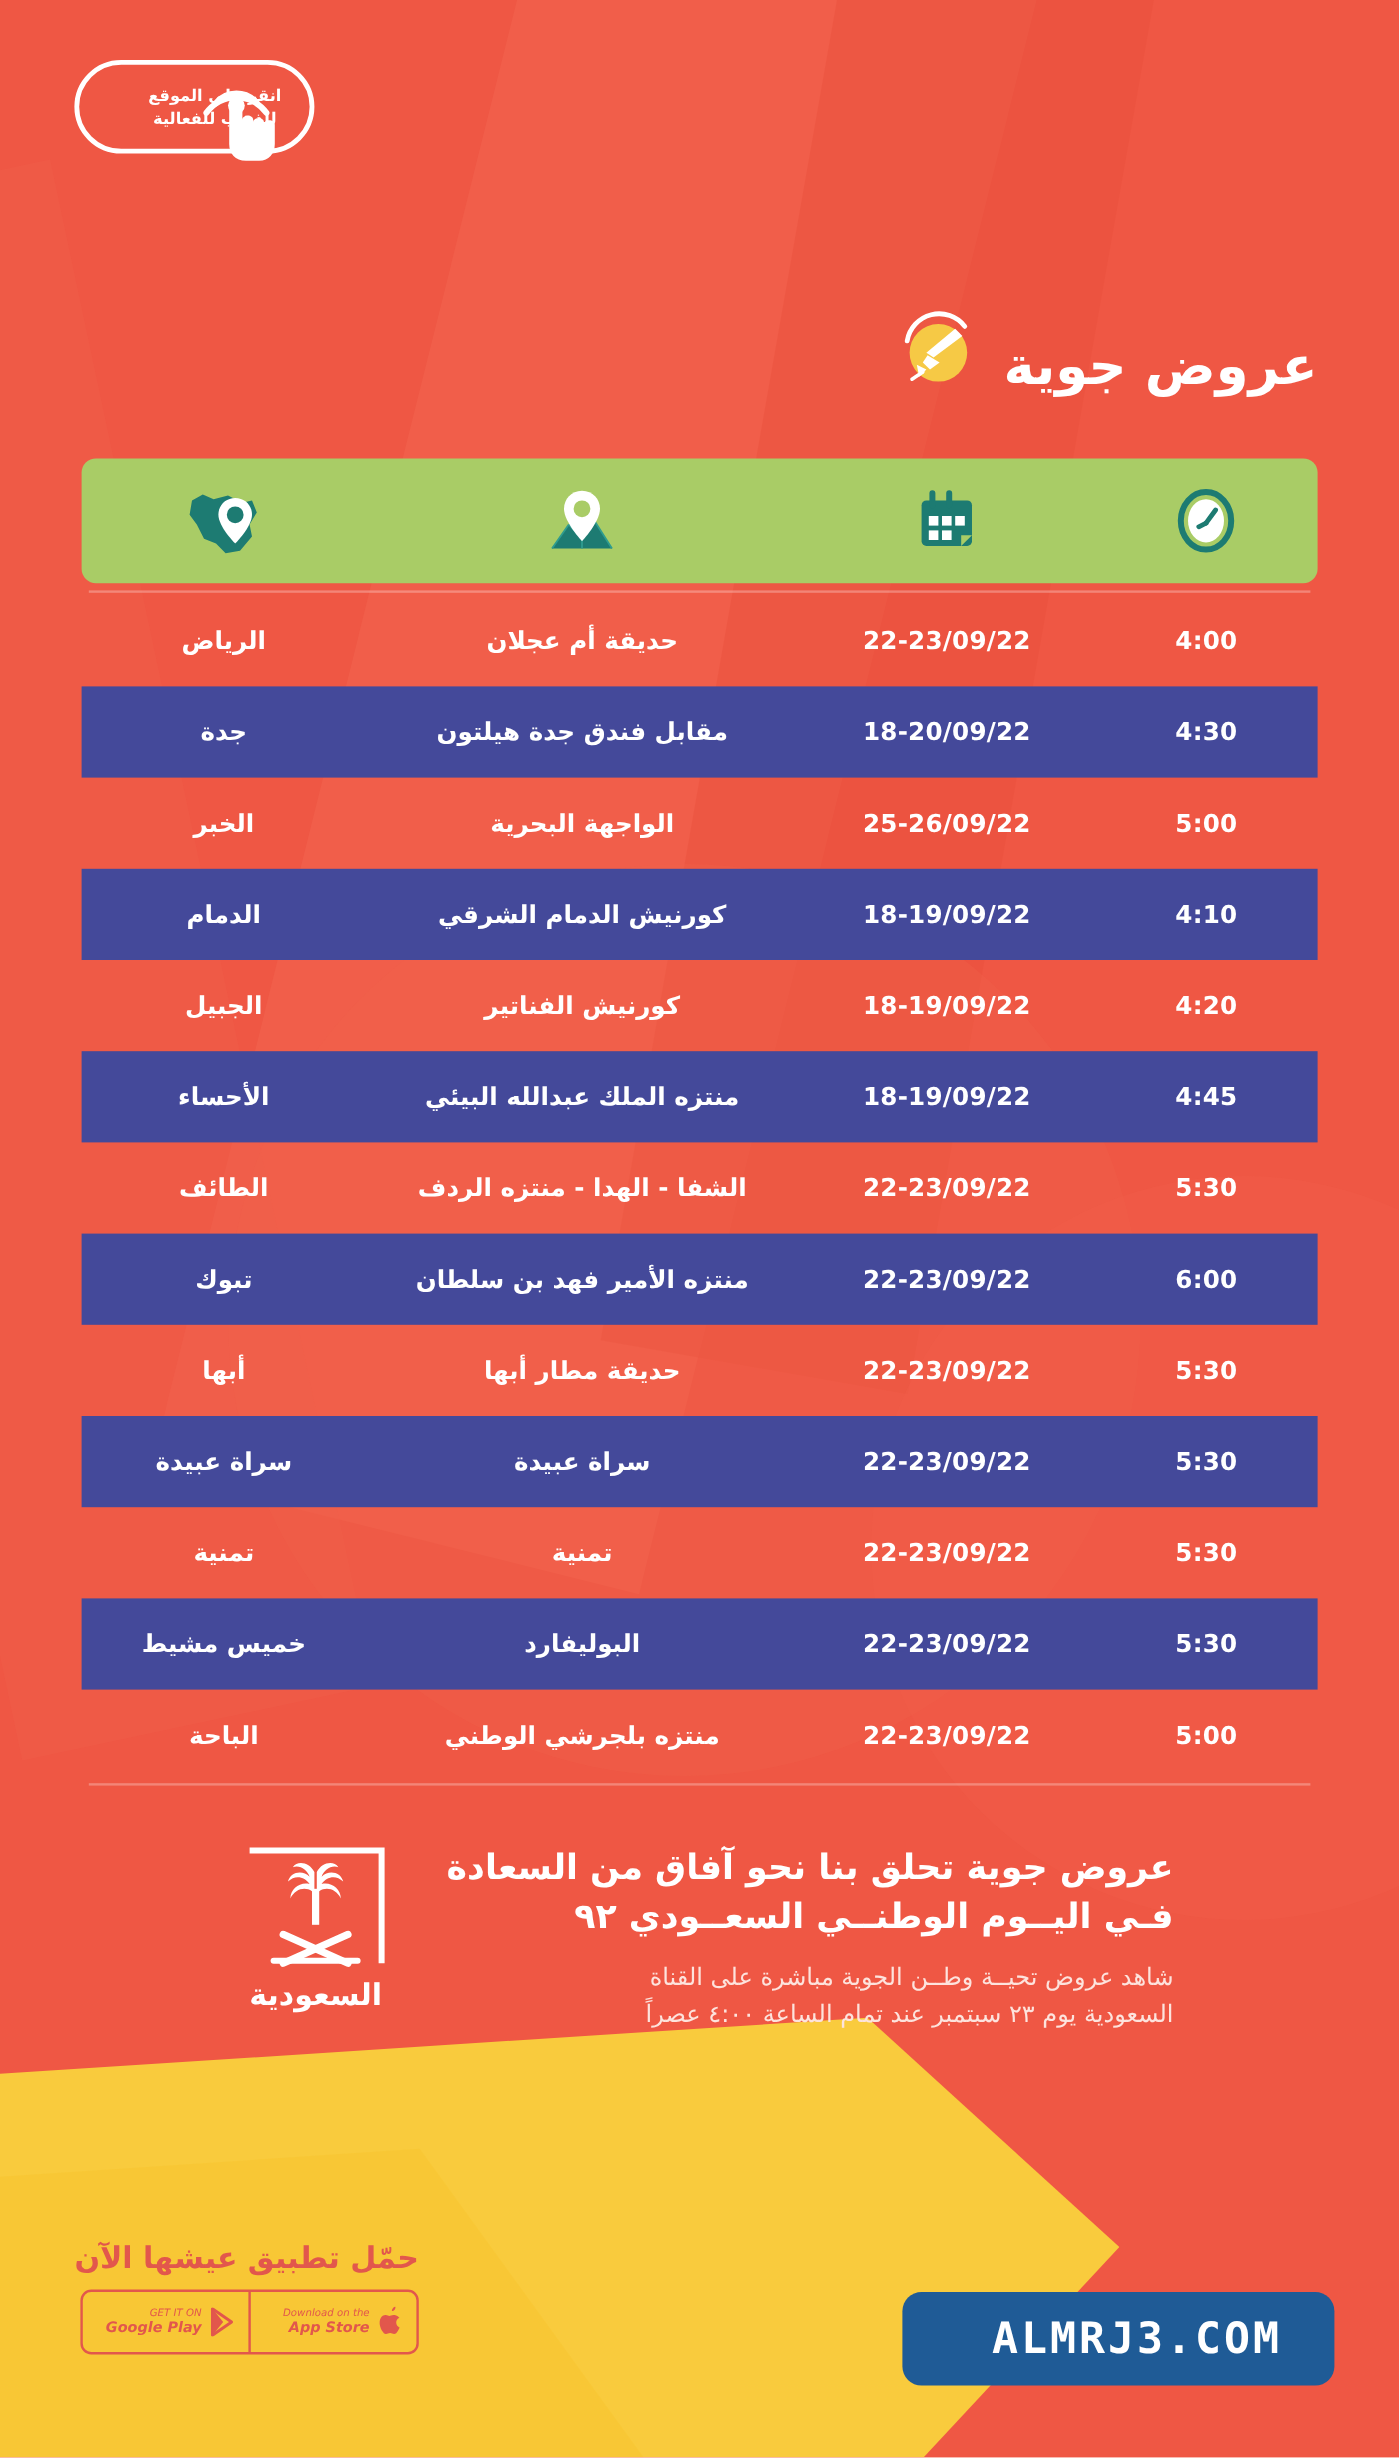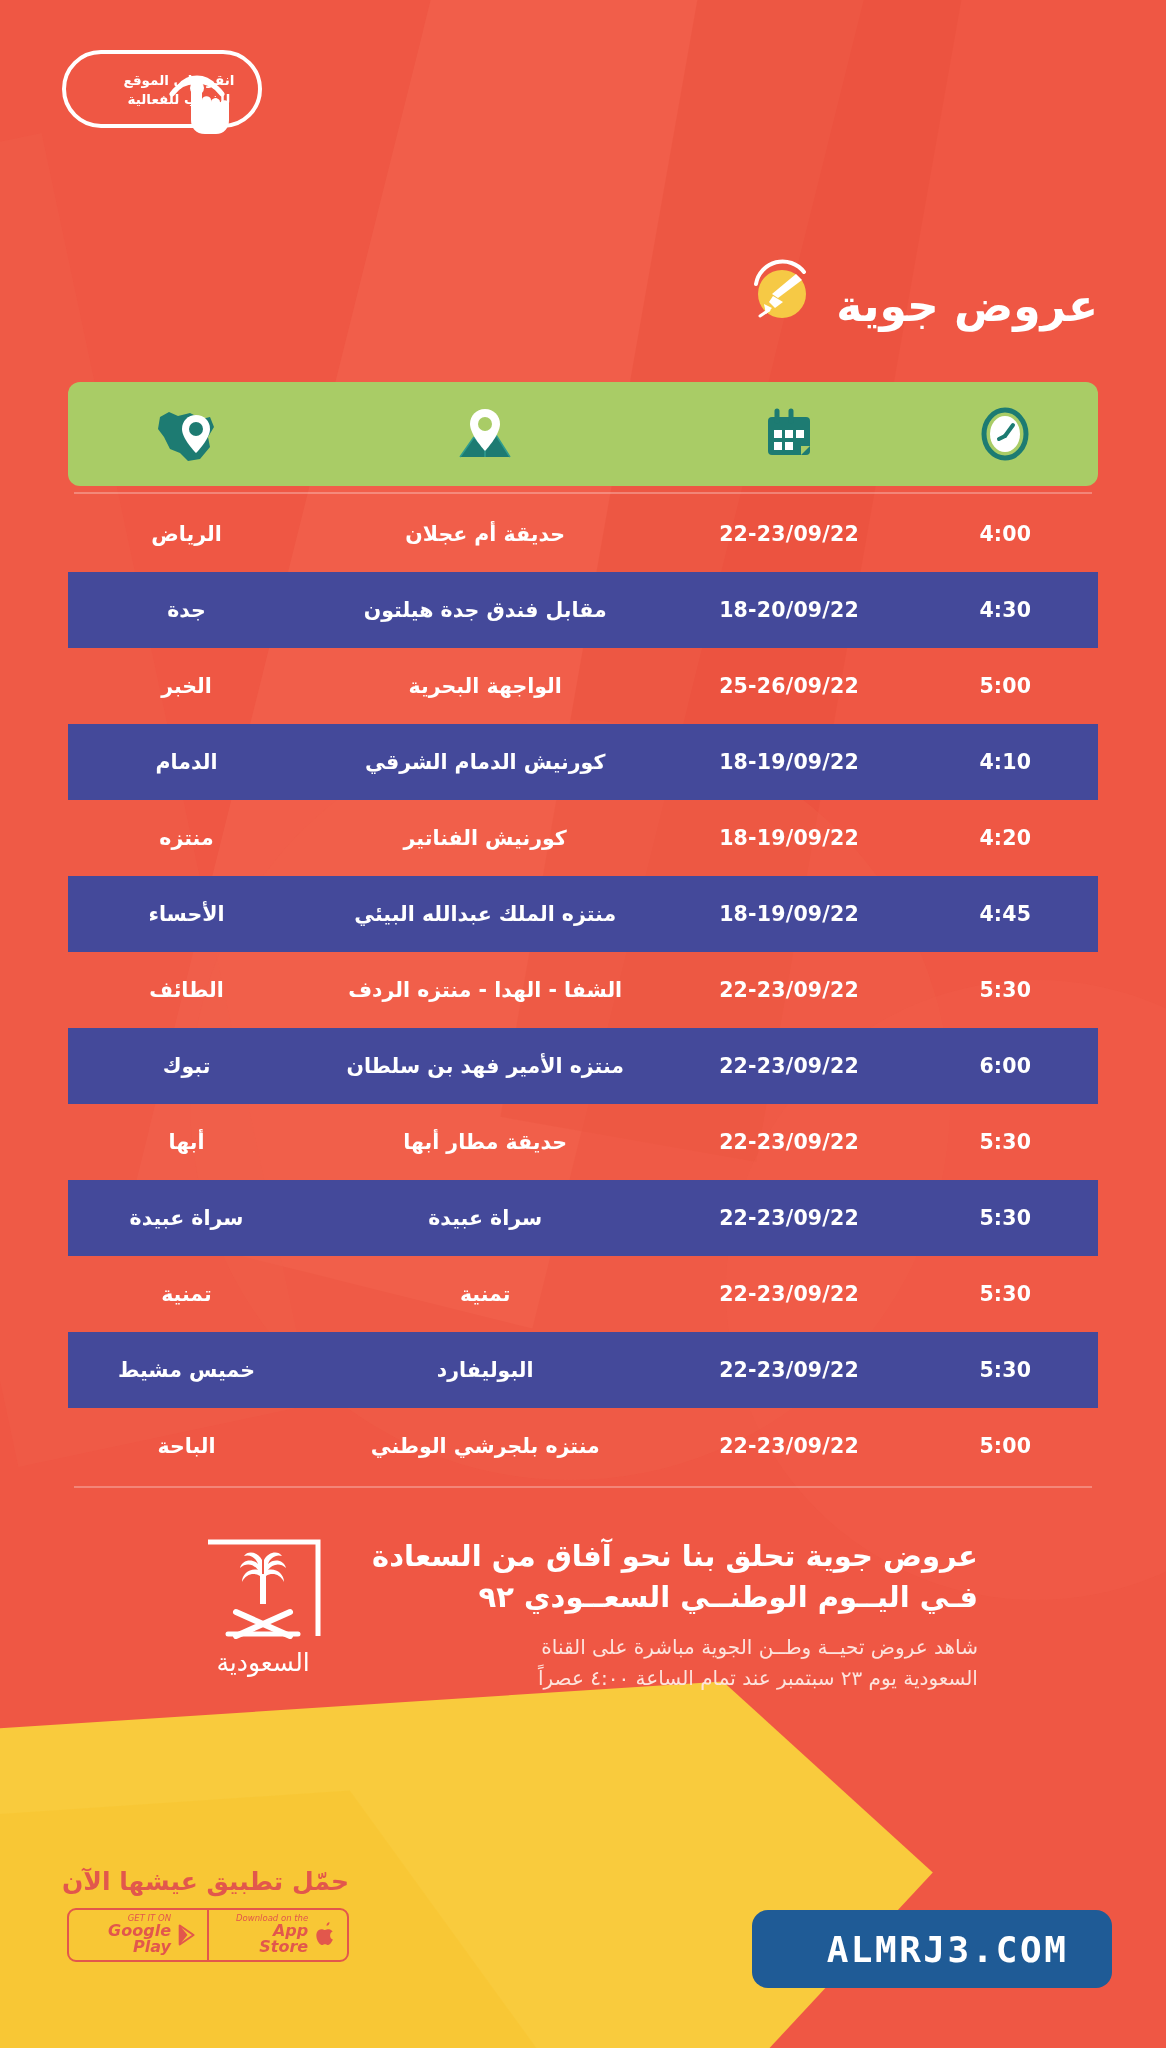--- a/index.html
+++ b/index.html
@@ -231,21 +231,21 @@
   .saudia-logo {
     width: 150px;
     flex: 0 0 150px;
     display: flex;
     flex-direction: column;
     align-items: center;
   }
   .saudia-logo .word {
     color: #ffffff;
     font-size: 25px;
-    font-weight: 400;
+    font-weight: 700;
     margin-top: -6px;
   }
 
   
   .app-promo {
     position: absolute;
     left: 62px; bottom: 86px;
     z-index: 8;
     text-align: right;
   }
@@ -268,21 +268,21 @@
   .store-half {
     flex: 1;
     display: flex;
     align-items: center;
     gap: 7px;
     padding: 0 10px;
   }
   .store-half + .store-half { border-right: 2px solid #e2574c; }
   .store-labels { display: flex; flex-direction: column; line-height: 1.05; font-style: italic; }
   .store-small { color: #e2574c; font-size: 8.5px; font-weight: 400; }
-  .store-big { color: #e2574c; font-size: 16px; font-weight: 700; }
+  .store-big { color: #e2574c; font-size: 12px; font-weight: 700; }
 
   .brand-pill {
     position: absolute;
     right: 54px; bottom: 60px;
     width: 360px; height: 78px;
     background: #1f5b96;
     border-radius: 16px;
     display: flex;
     align-items: center;
     justify-content: center;
@@ -409,21 +409,21 @@
           <div class="row alt">
             <div class="cell time c-time">4:10</div>
             <div class="cell date c-date">18-19/09/22</div>
             <div class="cell place c-place">كورنيش الدمام الشرقي</div>
             <div class="cell city c-city">الدمام</div>
           </div>
           <div class="row plain">
             <div class="cell time c-time">4:20</div>
             <div class="cell date c-date">18-19/09/22</div>
             <div class="cell place c-place">كورنيش الفناتير</div>
-            <div class="cell city c-city">منتزه</div>
+            <div class="cell city c-city">الجبيل</div>
           </div>
           <div class="row alt">
             <div class="cell time c-time">4:45</div>
             <div class="cell date c-date">18-19/09/22</div>
             <div class="cell place c-place">منتزه الملك عبدالله البيئي</div>
             <div class="cell city c-city">الأحساء</div>
           </div>
           <div class="row plain">
             <div class="cell time c-time">5:30</div>
             <div class="cell date c-date">22-23/09/22</div>

